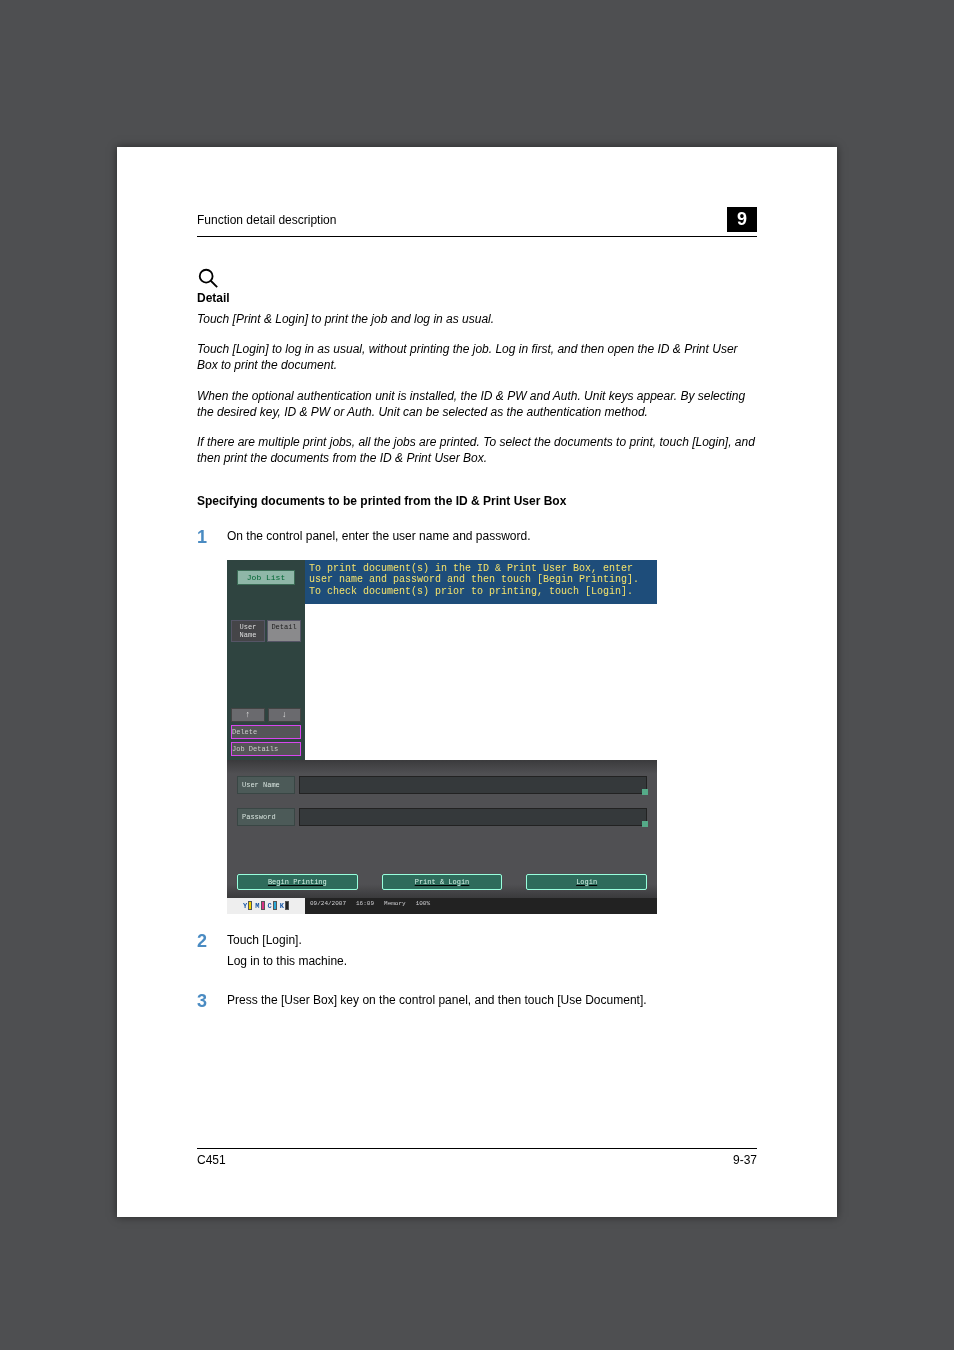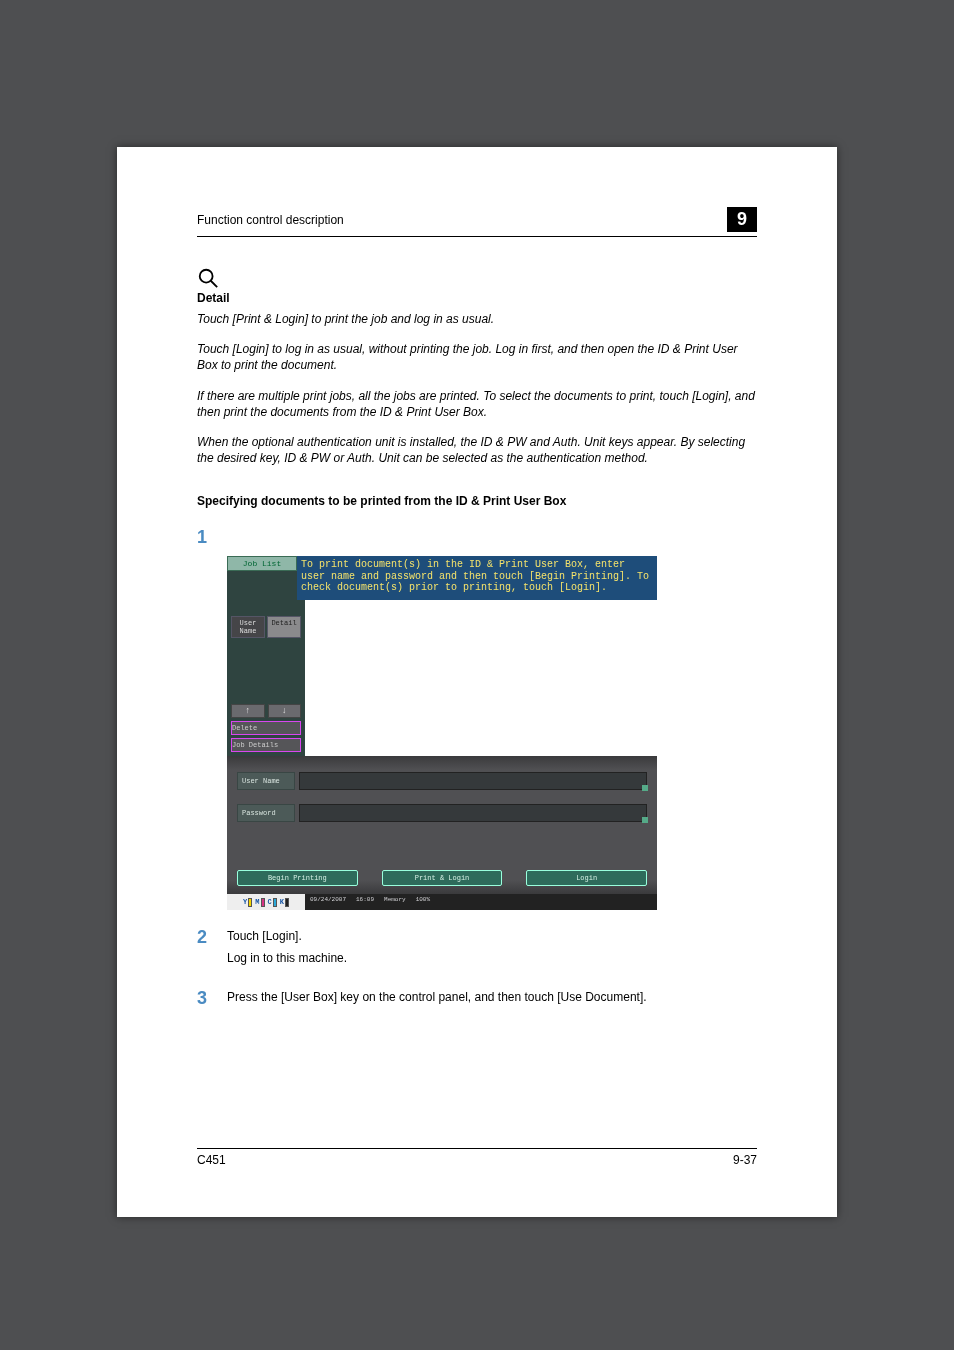--- a/index.html
+++ b/index.html
@@ -51,21 +51,21 @@
     flex-shrink: 0;
   }
   .step-body { font-size: 12px; line-height: 1.45; }
   .step-body p { margin-bottom: 4px; }
   .screenshot {
     margin: 10px 0 10px 30px;
     width: 430px;
     font-family: "Courier New", monospace;
   }
   .ss-top { display: flex; height: 44px; }
-  .ss-joblist-cell { width: 70px; background: #2f4440; padding: 0; }
+  .ss-joblist-cell { width: 78px; background: #2f4440; padding: 10px; }
   .ss-joblist {
     background: #8fb7a8; color: #063; font-size: 8px; text-align: center;
     padding: 2px 0; border: 1px solid #3a6b55;
   }
   .ss-msg {
     flex: 1; background: #1e4d7a; color: #f4e26b; font-size: 10px;
     padding: 3px 4px; line-height: 1.15;
   }
   .ss-body { display: flex; flex-direction: column; }
   .ss-left { width: 78px; background: #2f4440; padding: 4px; display: flex; flex-direction: column; gap: 3px; }
@@ -76,21 +76,21 @@
   .ss-left-spacer { flex: 1; min-height: 60px; }
   .ss-arrows { display: flex; gap: 3px; }
   .ss-arrow { flex: 1; background: #6a6a6e; color: #ddd; border: 1px solid #444; text-align: center; font-size: 9px; padding: 1px 0; }
   .ss-lbtn { background: #555558; color: #ccc; font-size: 7px; text-align: left; padding: 2px 0; border: 1px solid #d946ef; }
   .ss-right { flex: 1; background: linear-gradient(#3a3a3c,#505053 10%,#505053 90%,#3a3a3c); padding: 16px 10px 8px 10px; display: flex; flex-direction: column; gap: 14px; }
   .ss-field { display: flex; align-items: center; gap: 4px; }
   .ss-flabel { width: 58px; background: #4c5a58; color: #d8e4df; font-size: 7px; padding: 4px 4px; border: 1px solid #394644; }
   .ss-finput { flex: 1; height: 18px; background: #35393b; border: 1px solid #222; position: relative; }
   .ss-finput::after { content: ''; position: absolute; right: -2px; bottom: -2px; width: 6px; height: 6px; background: #5a8; }
   .ss-right .spacer { flex: 1; }
-  .ss-actions { display: flex; gap: 24px; margin-top: 20px; }
+  .ss-actions { display: flex; gap: 24px; margin-top: 20px; text-decoration: underline; }
   .ss-action { flex: 1; background: #2e6b5b; color: #d4f0e4; font-size: 7px; text-align: center; padding: 3px 0; border: 1px solid #9fd; border-radius: 2px; }
   .ss-bottom { display: flex; height: 16px; }
   .ss-toner { width: 78px; background: #eee; display: flex; align-items: center; justify-content: center; gap: 3px; font-size: 7px; color: #1957a6; font-weight: bold; }
   .toner-box { display: inline-flex; align-items: center; gap: 1px; }
   .toner-bar { width: 4px; height: 9px; display: inline-block; border: 1px solid #555; }
   .ty { background: #f4d500; } .tm { background: #d63384; } .tc { background: #2aa8d8; } .tk { background: #222; }
   .ss-status { flex: 1; background: #222; color: #cfcfd2; font-size: 6px; padding: 2px 5px; display: flex; gap: 10px; }
   .footer-row {
     position: absolute;
     left: 80px; right: 80px; bottom: 50px;
@@ -100,48 +100,51 @@
     font-size: 12px;
     align-items: center;
   }
 </style>
 </head>
 <body>
 
 <div class="page">
 
   <div class="header-row">
-    <span class="header-title">Function control description</span>
+    <span class="header-title">Function detail description</span>
     <span class="chapter-badge">9</span>
   </div>
 
   <div class="content-col">
 
     <div class="magnifier">
       <svg viewBox="0 0 24 24" width="22" height="22">
         <circle cx="10" cy="10" r="7" fill="none" stroke="#000" stroke-width="2"></circle>
         <line x1="15" y1="15" x2="22" y2="22" stroke="#000" stroke-width="2"></line>
       </svg>
     </div>
 
     <div class="detail">
       <div class="detail-head">Detail</div>
       <p>Touch [Print &amp; Login] to print the job and log in as usual.</p>
       <p>Touch [Login] to log in as usual, without printing the job. Log in first, and then open the ID &amp; Print User Box to print the document.</p>
+      <p>When the optional authentication unit is installed, the ID &amp; PW and Auth. Unit keys appear. By selecting the desired key, ID &amp; PW or Auth. Unit can be selected as the authentication method.</p>
       <p>If there are multiple print jobs, all the jobs are printed. To select the documents to print, touch [Login], and then print the documents from the ID &amp; Print User Box.</p>
-      <p>When the optional authentication unit is installed, the ID &amp; PW and Auth. Unit keys appear. By selecting the desired key, ID &amp; PW or Auth. Unit can be selected as the authentication method.</p>
     </div>
   </div>
 
   <div class="section-head">Specifying documents to be printed from the ID &amp; Print User Box</div>
 
   <div class="content-col">
 
     <div class="step-row">
       <div class="step-num">1</div>
+      <div class="step-body">
+        <p>On the control panel, enter the user name and password.</p>
+      </div>
     </div>
 
     <div class="screenshot">
       <div class="ss-top">
         <div class="ss-joblist-cell">
           <div class="ss-joblist">Job List</div>
         </div>
         <div class="ss-msg">To print document(s) in the ID &amp; Print User Box, enter user name and password and then touch [Begin Printing]. To check document(s) prior to printing, touch [Login].</div>
       </div>
       <div class="ss-body">

